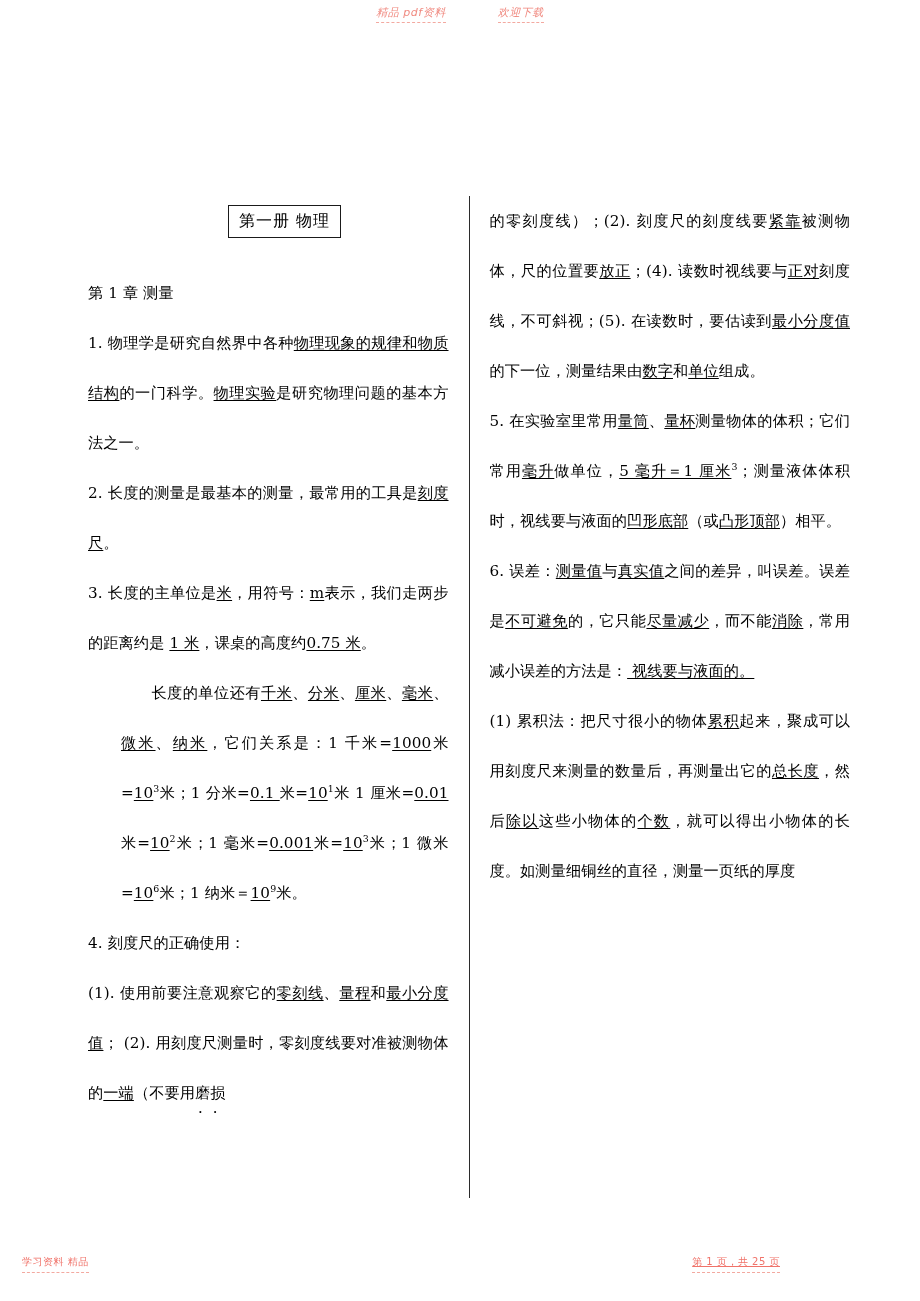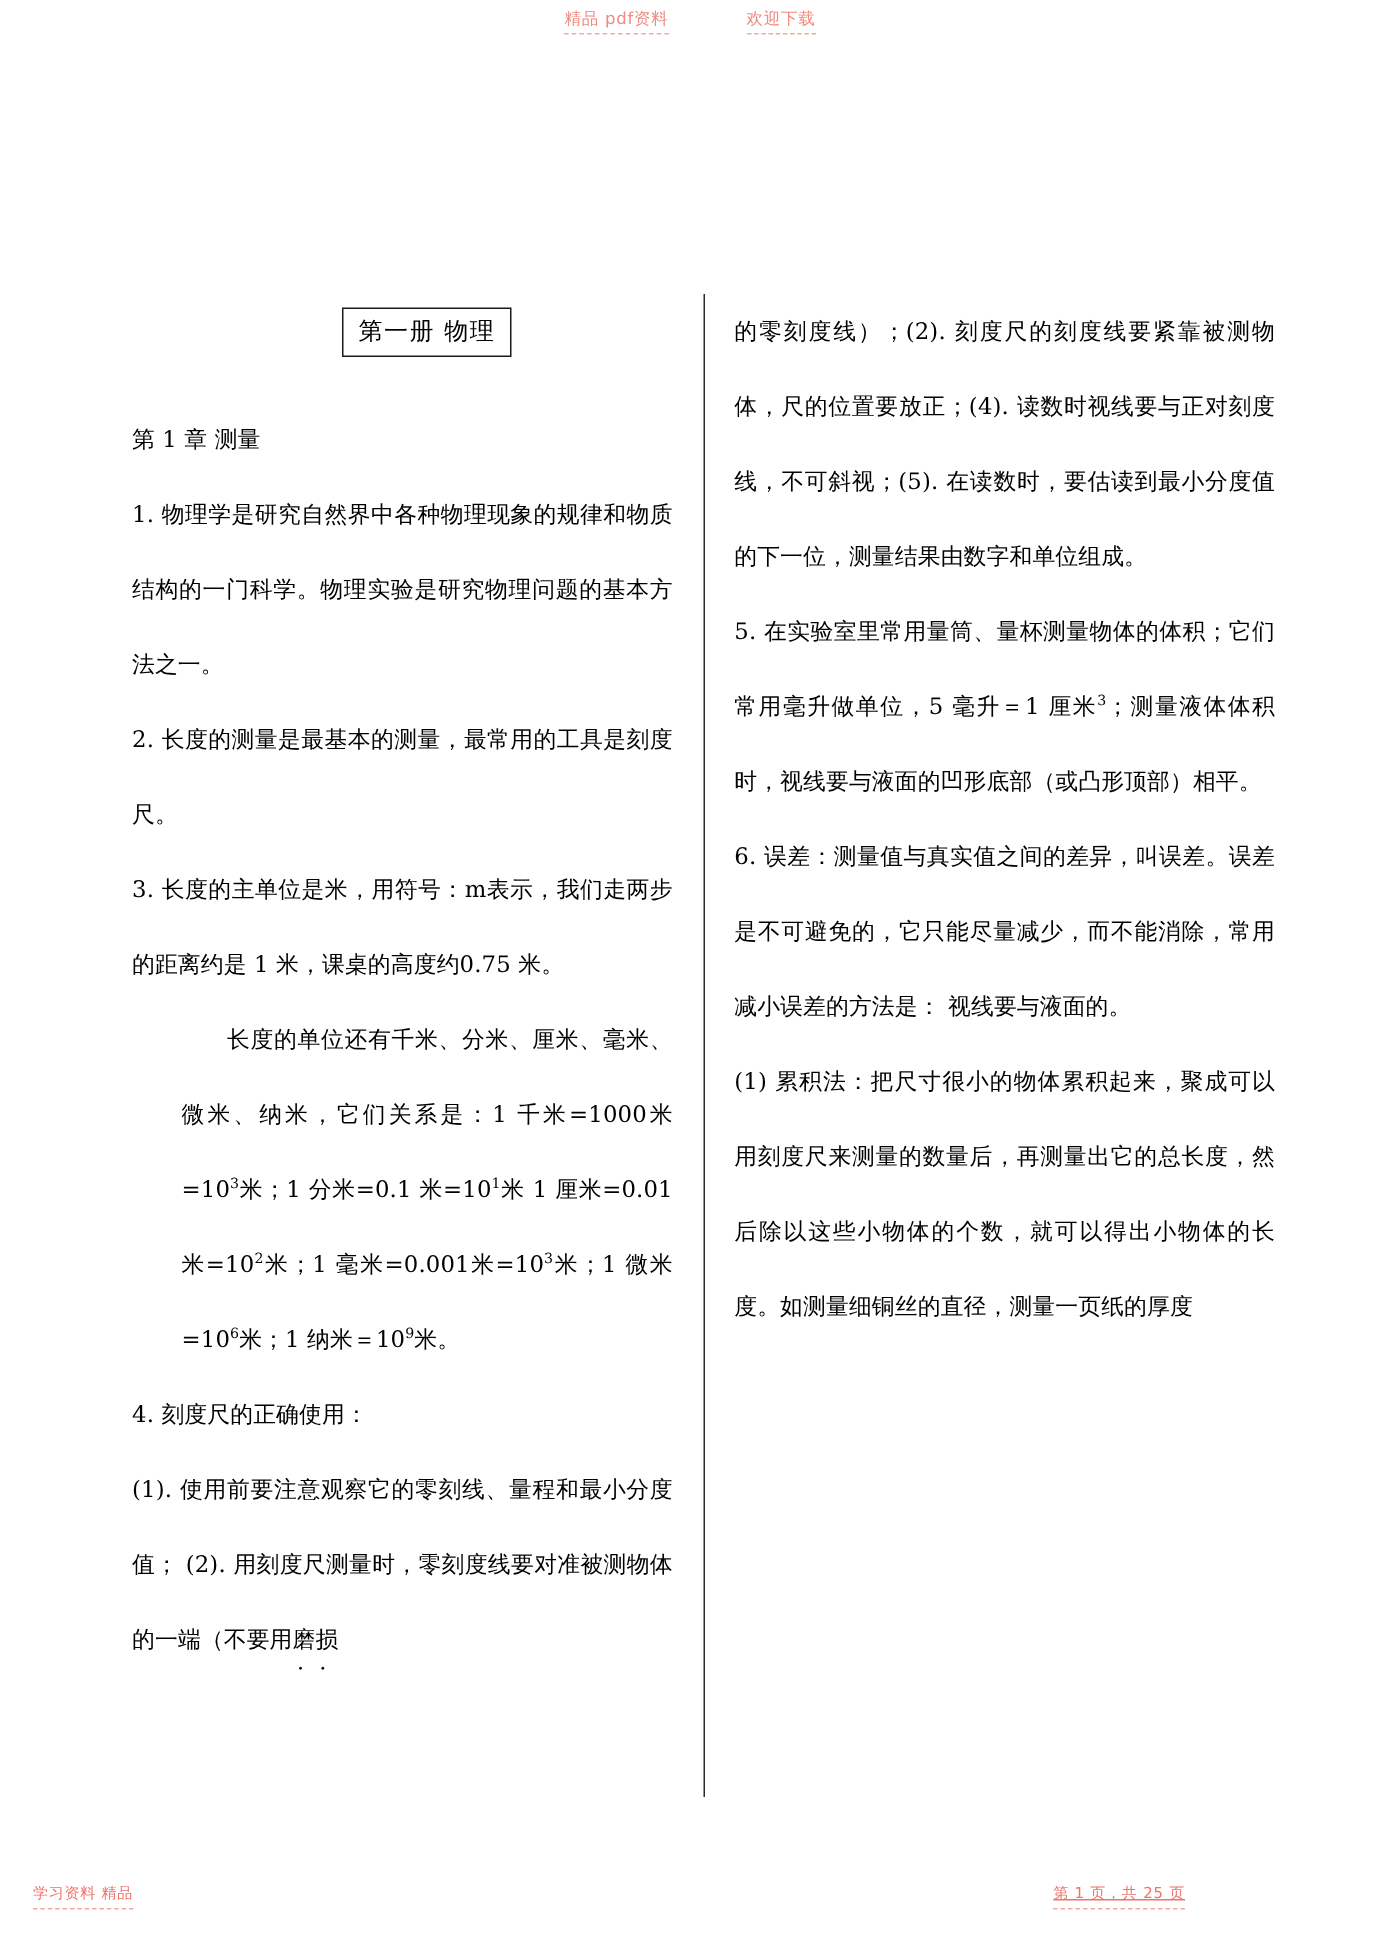--- a/index.html
+++ b/index.html
@@ -22,20 +22,21 @@
     top: 6px;
     left: 0;
     width: 920px;
     display: flex;
     justify-content: center;
     gap: 52px;
     font-family: "DejaVu Sans", "Liberation Sans", sans-serif;
     font-size: 11px;
     color: #f08a80;
     letter-spacing: 0.5px;
+    font-style: italic;
   }
   #watermark-top .wm {
     border-bottom: 1px dashed #f3a9a0;
     padding-bottom: 3px;
     line-height: 13px;
   }
 
   
   #page {
     position: absolute;
@@ -73,21 +74,21 @@
     margin: 0 0 0px 0;
     font-size: 15.2px;
     line-height: 50px;
     text-align: justify;
     text-justify: inter-ideograph;
     letter-spacing: 0.1px;
     white-space: normal;
   }
   p.first-line-indent { text-indent: 2em; margin-left: 33px; }
 
-  .u  { text-underline-offset: 2px; }
+  .u  { text-decoration: underline; text-underline-offset: 2px; }
   .dot-emph {
     position: relative;
   }
   .dot-emph::after {
     content: "··";
     position: absolute;
     left: 50%;
     transform: translateX(-50%);
     bottom: -13px;
     font-size: 15px;
@@ -117,21 +118,20 @@
   
   #footer {
     position: absolute;
     bottom: 22px;
     left: 0;
     width: 792px;
     height: 24px;
     font-family: "DejaVu Sans", "Liberation Sans", sans-serif;
     font-size: 10px;
     color: #f0736a;
-    padding-left: 10px;
   }
   #footer .f-left {
     position: absolute;
     left: 22px;
     top: 0;
     border-bottom: 1px dashed #f3a9a0;
     padding-bottom: 3px;
     letter-spacing: 0.5px;
   }
   #footer .f-right {

